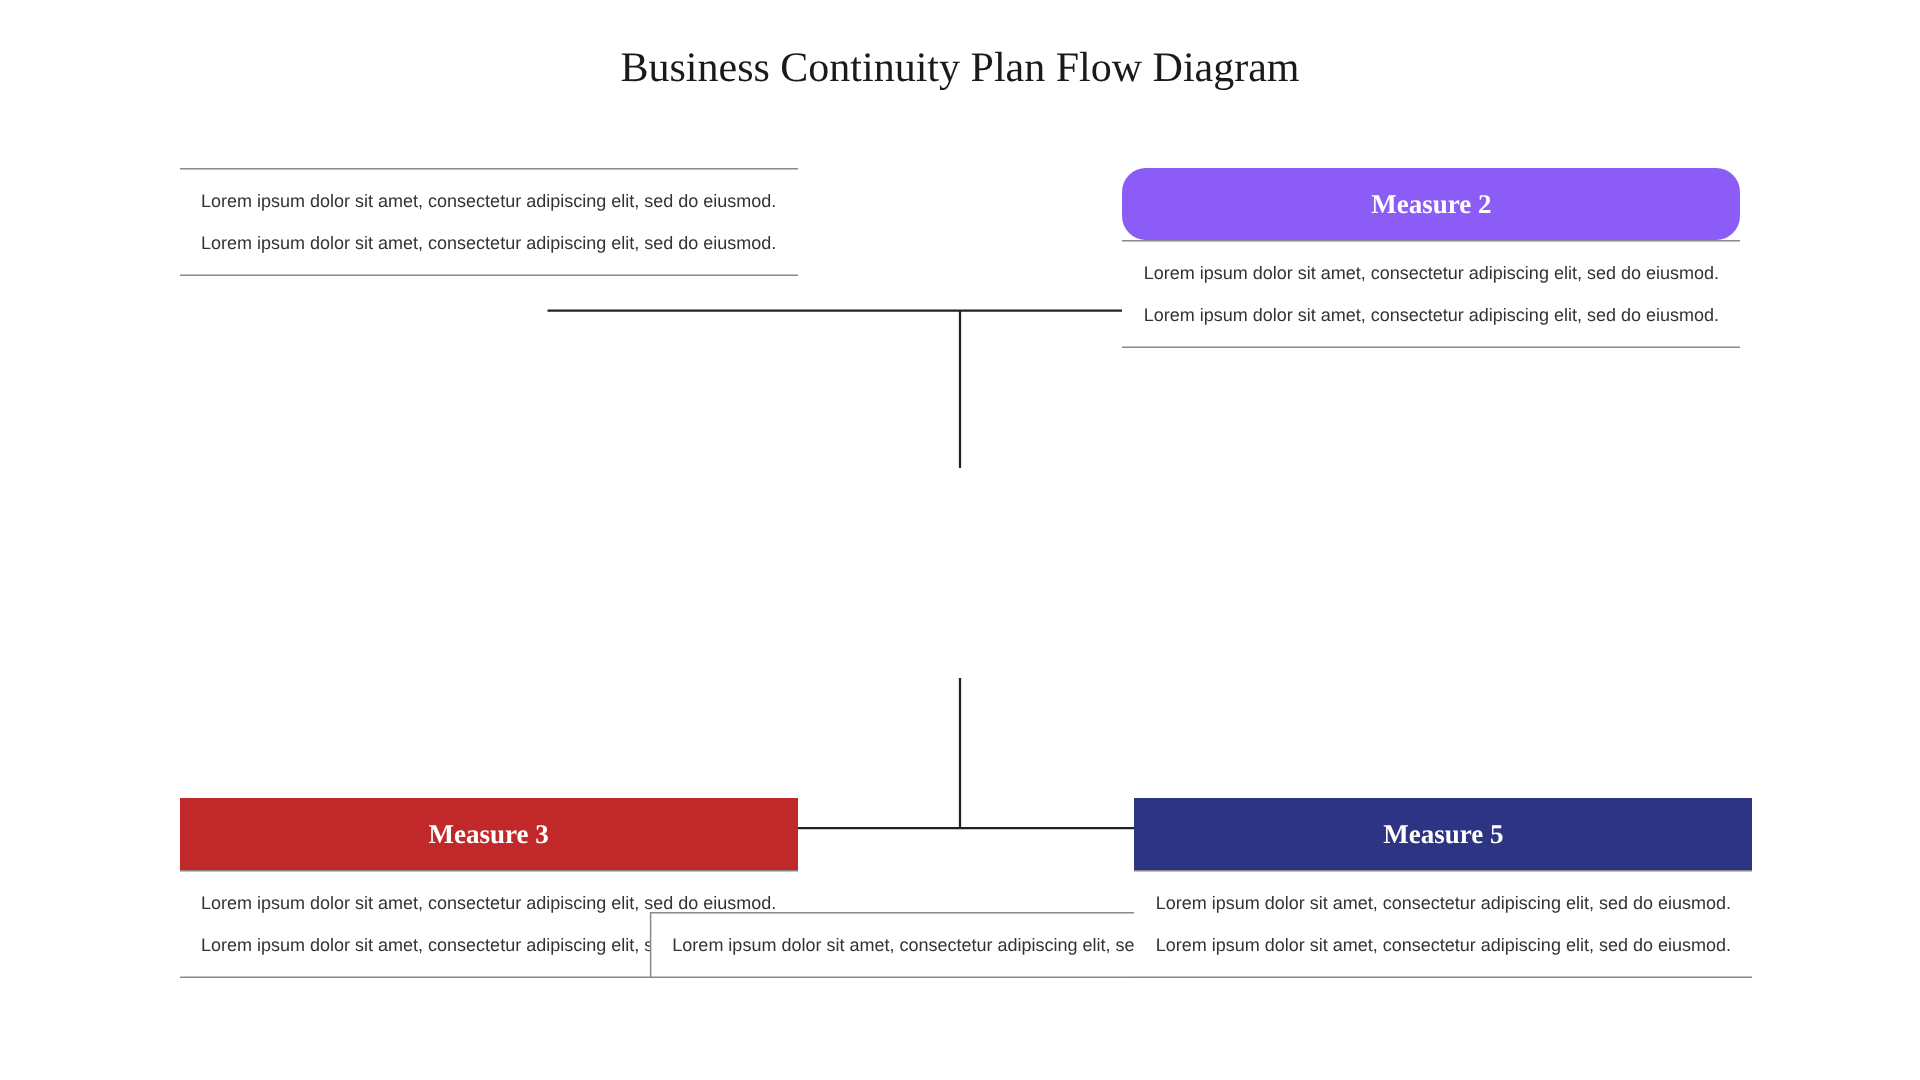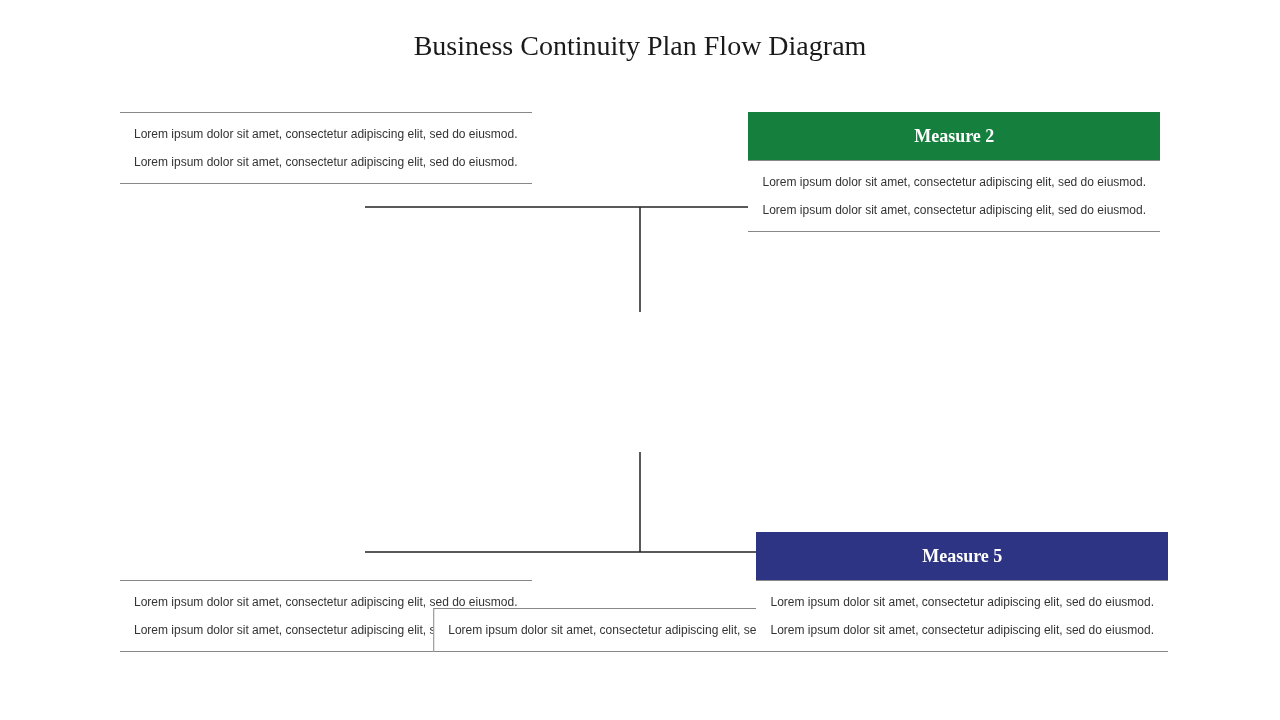--- a/index.html
+++ b/index.html
@@ -176,30 +176,33 @@
 
 
     <div class="measure-section m1">
       <div class="measure-content bracket-left">
         <p>Lorem ipsum dolor sit amet, consectetur adipiscing elit, sed do eiusmod.</p>
         <p>Lorem ipsum dolor sit amet, consectetur adipiscing elit, sed do eiusmod.</p>
       </div>
     </div>
 
     <div class="measure-section m2">
-      <div class="measure-label" style="background:#15803d;">
+      <div class="measure-label" style="background:#8b5cf6;border-radius:16px;">
         <span>Measure 2</span>
       </div>
       <div class="measure-content bracket-right">
         <p>Lorem ipsum dolor sit amet, consectetur adipiscing elit, sed do eiusmod.</p>
         <p>Lorem ipsum dolor sit amet, consectetur adipiscing elit, sed do eiusmod.</p>
       </div>
     </div>
 
     <div class="measure-section m3">
+      <div class="measure-label" style="background:#C0282A;">
+        <span>Measure 3</span>
+      </div>
       <div class="measure-content bracket-left">
         <p>Lorem ipsum dolor sit amet, consectetur adipiscing elit, sed do eiusmod.</p>
         <p>Lorem ipsum dolor sit amet, consectetur adipiscing elit, sed do eiusmod.</p>
       </div>
     </div>
 
     <div class="measure-section m4">
       <div class="measure-content" style="border:1.5px solid #888;">
         <p>Lorem ipsum dolor sit amet, consectetur adipiscing elit, sed do eiusmod.</p>
       </div>

